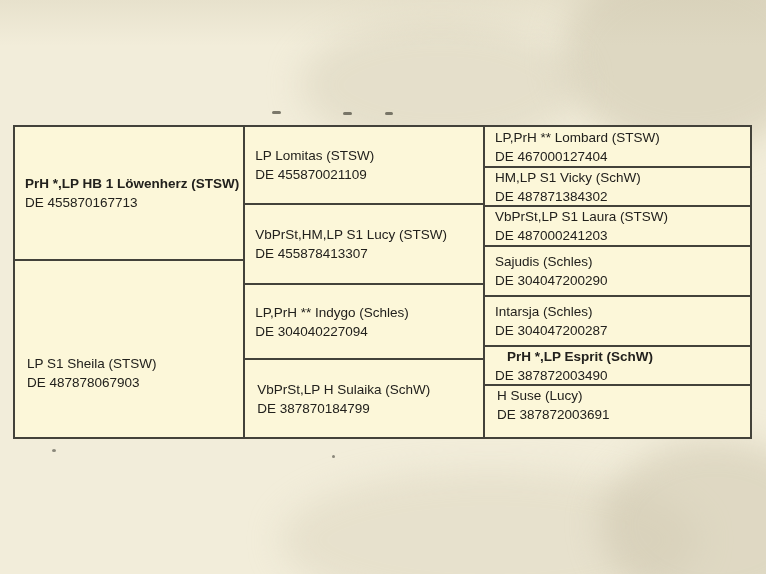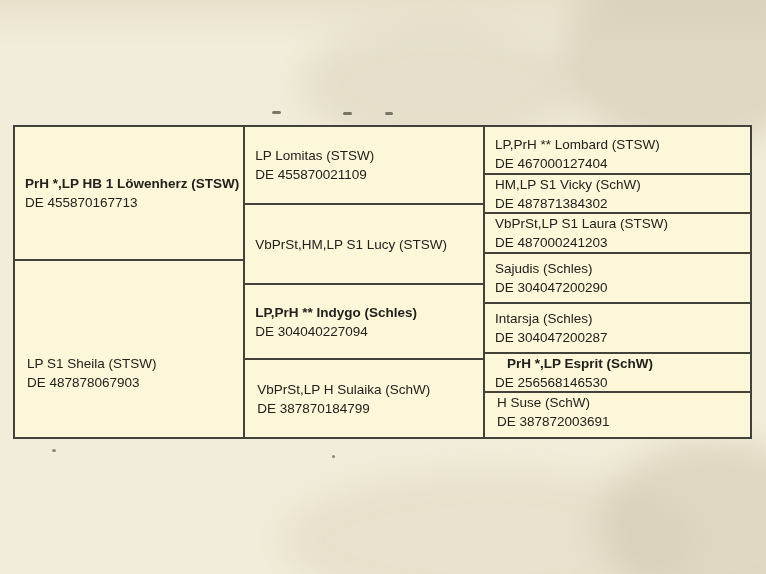--- a/index.html
+++ b/index.html
@@ -57,21 +57,21 @@
     display: flex;
     box-sizing: border-box;
   }
   .gen-col {
     display: flex;
     flex-direction: column;
     box-sizing: border-box;
   }
   .gen-col.g1 { width: 233px; border-right: 2px solid #43423a; gap: 47px; }
   .gen-col.g2 { width: 246px; border-right: 2px solid #43423a; }
-  .gen-col.g3 { width: 272px; justify-content: center; }
+  .gen-col.g3 { width: 272px; }
   .cell {
     box-sizing: border-box;
     border-bottom: 2px solid #43423a;
     display: flex;
     flex-direction: column;
     justify-content: center;
     padding: 0 4px 0 10px;
     overflow: hidden;
   }
   .cell:last-child { border-bottom: none; padding-left: 12px; }
@@ -112,23 +112,24 @@
     </div>
   </div>
 
   <div class="gen-col g2">
     <div class="cell" style="height:78px">
       <div class="name">LP Lomitas (STSW)</div>
       <div class="reg">DE 455870021109</div>
     </div>
     <div class="cell" style="height:80px">
       <div class="name">VbPrSt,HM,LP S1 Lucy (STSW)</div>
+      <div class="reg">DE 455878413307</div>
     </div>
     <div class="cell" style="height:75px">
-      <div class="name" style="font-weight: 700;">LP,PrH ** Indygo (Schles)</div>
+      <div class="name" style="font-weight: 400;">LP,PrH ** Indygo (Schles)</div>
       <div class="reg">DE 304040227094</div>
     </div>
     <div class="cell" style="height:77px">
       <div class="name">VbPrSt,LP H Sulaika (SchW)</div>
       <div class="reg">DE 387870184799</div>
     </div>
   </div>
 
   <div class="gen-col g3">
     <div class="cell" style="height:41px">
@@ -146,21 +147,21 @@
     <div class="cell" style="height:50px">
       <div class="name">Sajudis (Schles)</div>
       <div class="reg">DE 304047200290</div>
     </div>
     <div class="cell" style="height:50px">
       <div class="name">Intarsja (Schles)</div>
       <div class="reg">DE 304047200287</div>
     </div>
     <div class="cell" style="height:39px">
       <div class="name" style="font-weight: 700; padding-left: 12px;">PrH *,LP Esprit (SchW)</div>
-      <div class="reg">DE 256568146530</div>
+      <div class="reg">DE 387872003490</div>
     </div>
     <div class="cell" style="height:37px">
-      <div class="name">H Suse (SchW)</div>
+      <div class="name">H Suse (Lucy)</div>
       <div class="reg">DE 387872003691</div>
     </div>
   </div>
 
 </div>
 
 </body></html>

